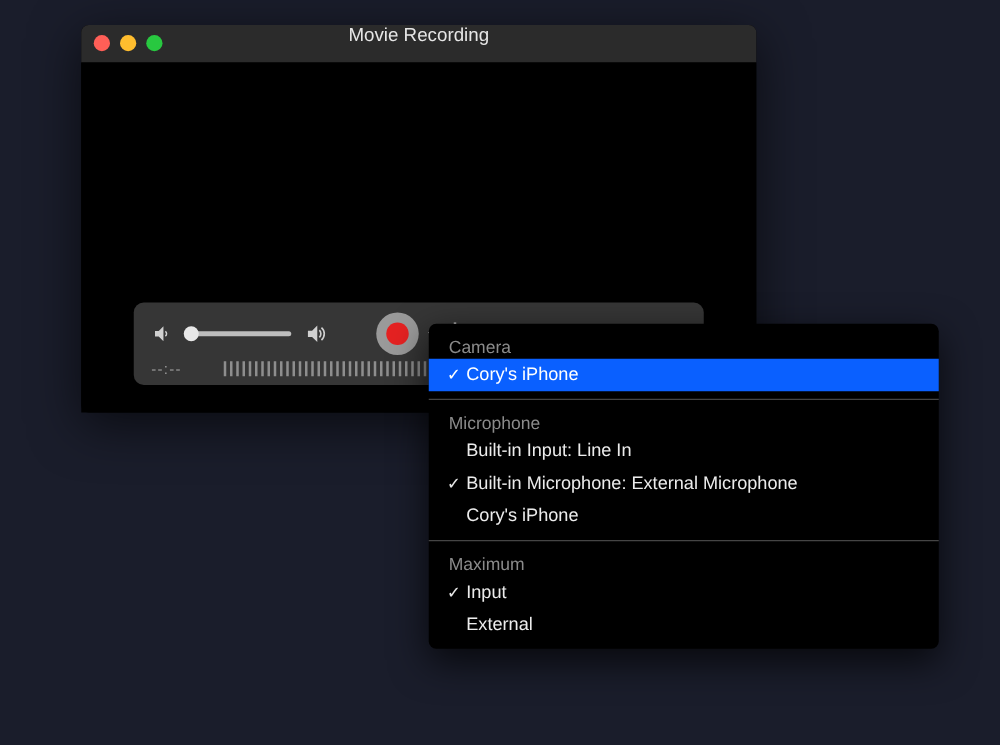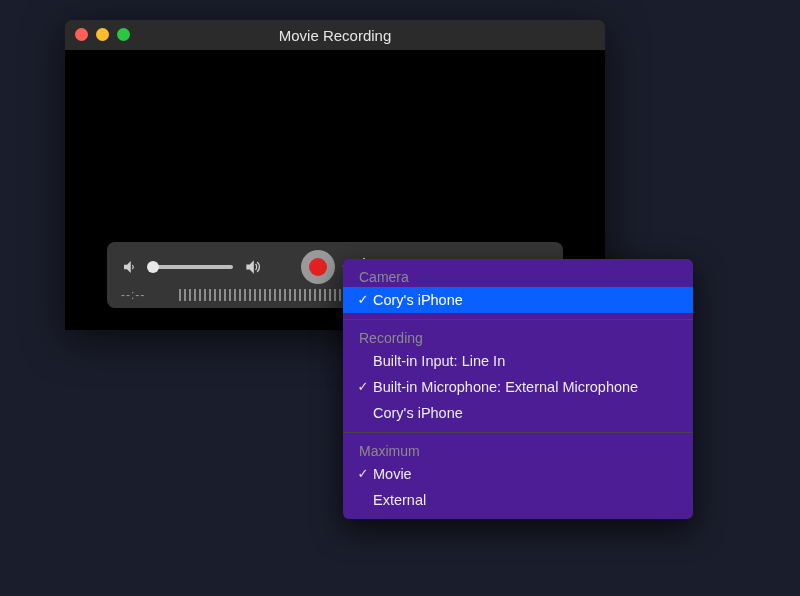--- a/index.html
+++ b/index.html
@@ -22,21 +22,20 @@
     background: #000;
     border-radius: 6px;
     box-shadow: 0 10px 40px rgba(0,0,0,0.6);
   }
   .titlebar {
     height: 30px;
     background: #2b2b2b;
     border-top-left-radius: 6px;
     border-top-right-radius: 6px;
     display: flex;
-    align-items: center;
     position: relative;
   }
   .traffic-lights {
     position: absolute;
     left: 10px;
     top: 8px;
     display: flex;
     gap: 8px;
   }
   .tl {
@@ -139,22 +138,22 @@
     max-width: 210px;
   }
   .meter span {
     width: 2px; height: 12px;
     background: #8e8e8e;
   }
   .popup {
     position: absolute;
     left: 343px;
     top: 259px;
-    width: 350px;
-    background: #4c1d95;
+    width: 408px;
+    background: #000000;
     border-radius: 6px;
     box-shadow: 0 10px 30px rgba(0,0,0,0.7);
     padding: 6px 0;
     font-size: 14.5px;
     color: #ececec;
   }
   .section-header {
     color: #8b8b8b;
     padding: 4px 16px 2px 16px;
     font-size: 14px;
@@ -276,36 +275,36 @@
   </div>
 </div>
 
 <div class="popup" id="popup">
     <div class="section-header">Camera</div>
     <div class="item selected">
       <span class="check">✓</span>
       <span>Cory's iPhone</span>
     </div>
     <div class="sep"></div>
-    <div class="section-header">Recording</div>
+    <div class="section-header">Microphone</div>
     <div class="item">
       <span class="check"></span>
       <span>Built-in Input: Line In</span>
     </div>
     <div class="item">
       <span class="check">✓</span>
       <span>Built-in Microphone: External Microphone</span>
     </div>
     <div class="item">
       <span class="check"></span>
       <span>Cory's iPhone</span>
     </div>
     <div class="sep"></div>
     <div class="section-header">Maximum</div>
     <div class="item">
       <span class="check">✓</span>
-      <span>Movie</span>
+      <span>Input</span>
     </div>
     <div class="item">
       <span class="check"></span>
       <span>External</span>
     </div>
   </div>
 
 </body></html>

